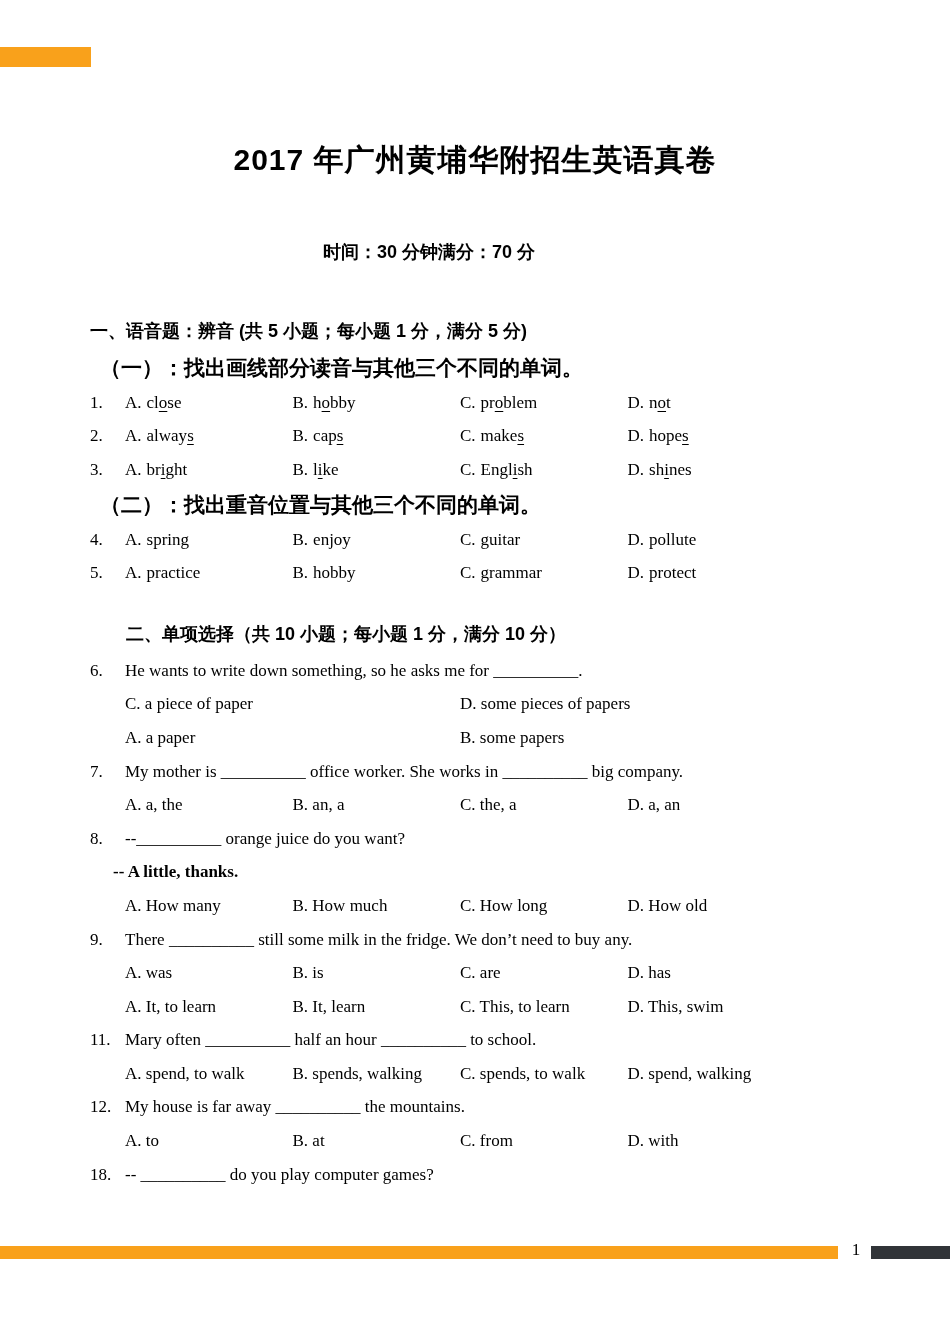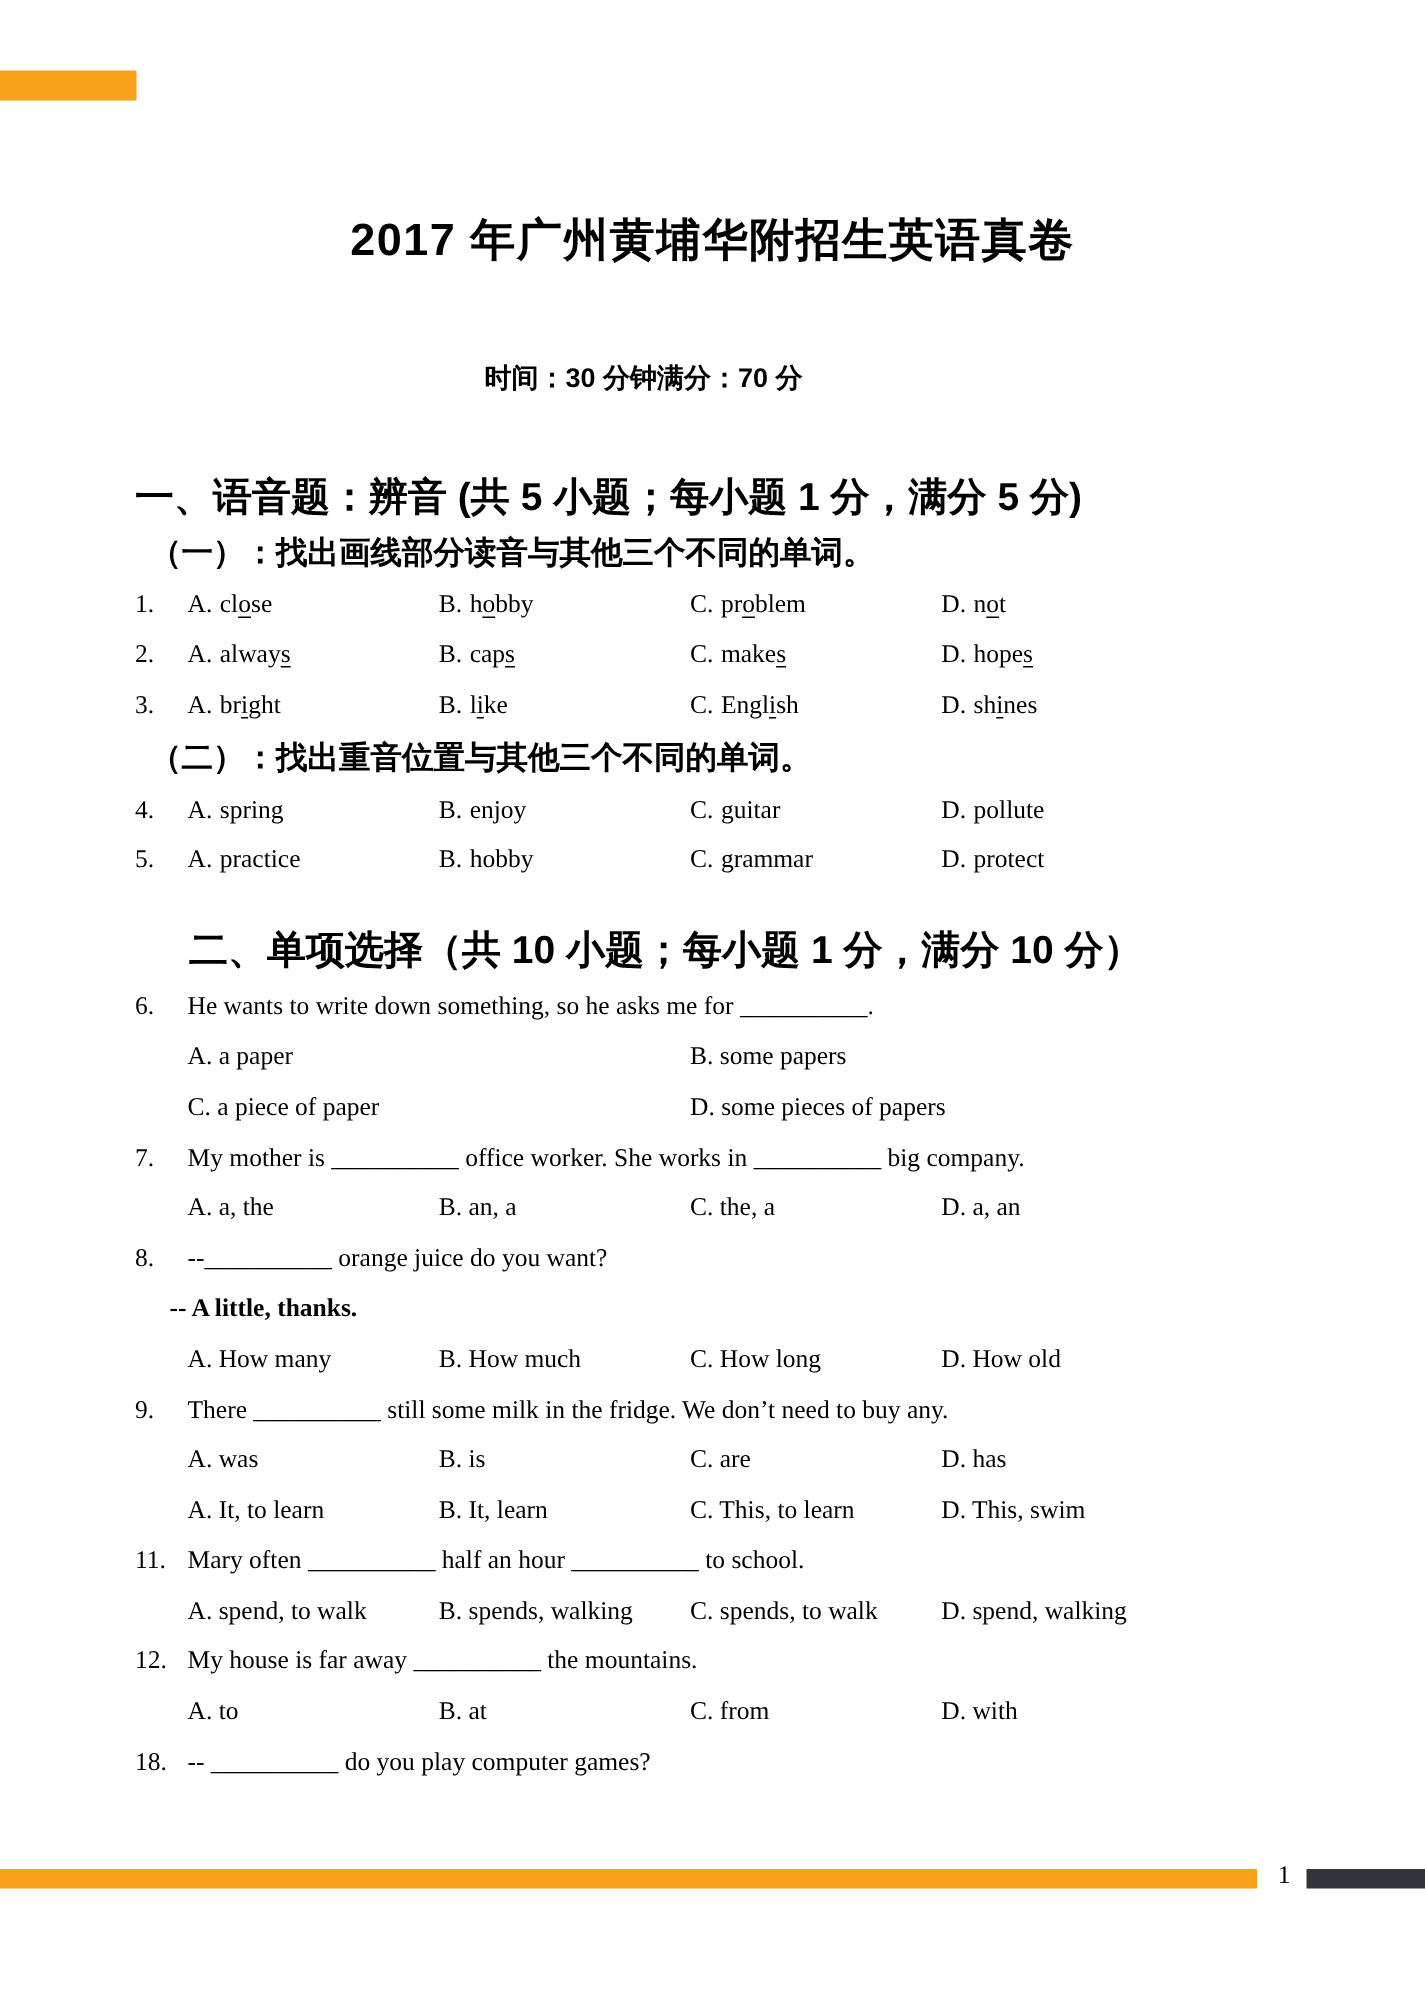--- a/index.html
+++ b/index.html
@@ -13,21 +13,21 @@
     font-family:"Liberation Sans", sans-serif;font-weight:bold;font-size:30px;letter-spacing:1px;
   }
   .meta{
     position:absolute;top:240px;left:323px;display:flex;
     font-family:"Liberation Sans", sans-serif;font-weight:bold;font-size:18px;
   }
   .content{
     position:absolute;left:90px;top:312px;width:800px;font-size:17px;
   }
   .sec-heading{
-    font-family:"Liberation Sans", sans-serif;font-weight:bold;font-size:26px;
+    font-family:"Liberation Sans", sans-serif;font-weight:bold;font-size:18px;
     height:38px;display:flex;align-items:center;white-space:pre;
   }
   .sec-heading.sec2{margin-top:24px;height:40px;margin-left:36px;}
   .sub-heading{
     font-family:Liberation Mono, monospace;font-weight:bold;font-size:21px;
     height:36px;display:flex;align-items:center;padding-left:10px;white-space:pre;
   }
   .line{height:33.6px;display:flex;align-items:center;}
   .q-num{width:35px;flex:none;}
   .opt-cell{width:167.5px;flex:none;white-space:pre;}
@@ -91,27 +91,27 @@
       <span class="opt-cell"><span class="opt-label">C.</span><span class="word"><span>grammar</span></span></span>
       <span class="opt-cell"><span class="opt-label">D.</span><span class="word"><span>protect</span></span></span>
     </div>
     <div class="sec-heading sec2">二、单项选择（共 10 小题；每小题 1 分，满分 10 分）</div>
     <div class="line q-row">
       <span class="q-num">6.</span>
       <span class="stem">He wants to write down something, so he asks me for __________.</span>
     </div>
     <div class="line q-row">
       <span class="q-num"></span>
-      <span class="opt-cell wide">A. a paper</span>
-      <span class="opt-cell wide">B. some papers</span>
+      <span class="opt-cell wide">C. a piece of paper</span>
+      <span class="opt-cell wide">D. some pieces of papers</span>
     </div>
     <div class="line q-row">
       <span class="q-num"></span>
-      <span class="opt-cell wide">C. a piece of paper</span>
-      <span class="opt-cell wide">D. some pieces of papers</span>
+      <span class="opt-cell wide">A. a paper</span>
+      <span class="opt-cell wide">B. some papers</span>
     </div>
     <div class="line q-row">
       <span class="q-num">7.</span>
       <span class="stem">My mother is __________ office worker. She works in __________ big company.</span>
     </div>
     <div class="line q-row">
       <span class="q-num"></span>
       <span class="opt-cell">A. a, the</span>
       <span class="opt-cell">B. an, a</span>
       <span class="opt-cell">C. the, a</span>

